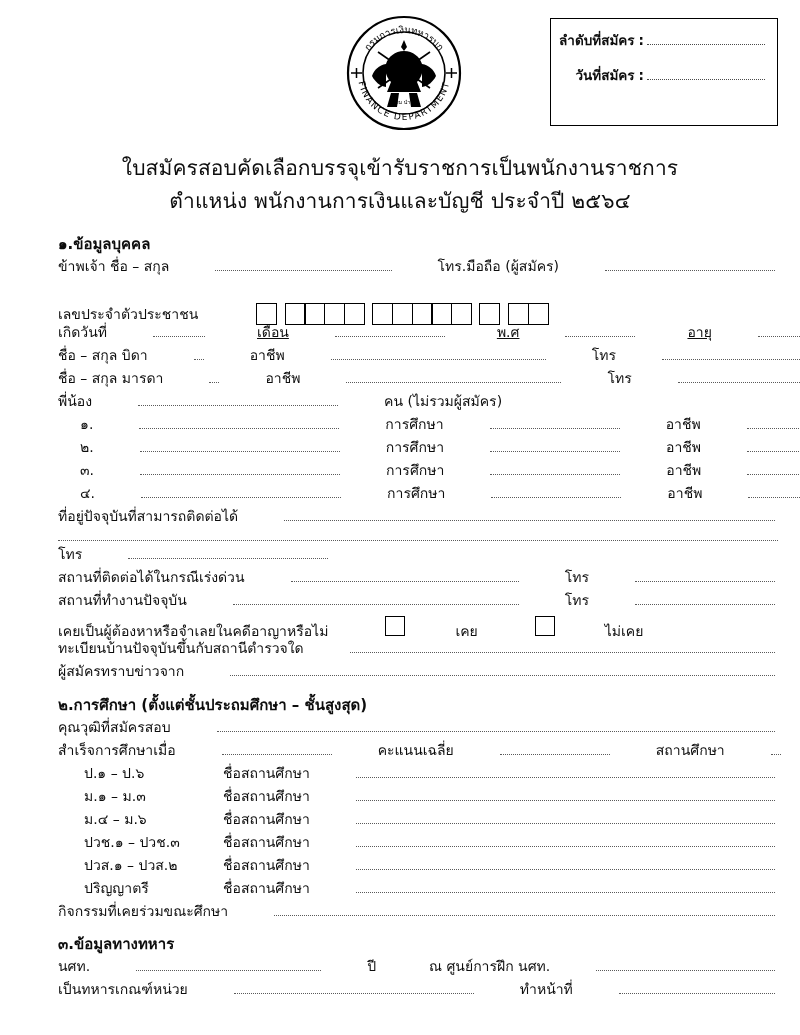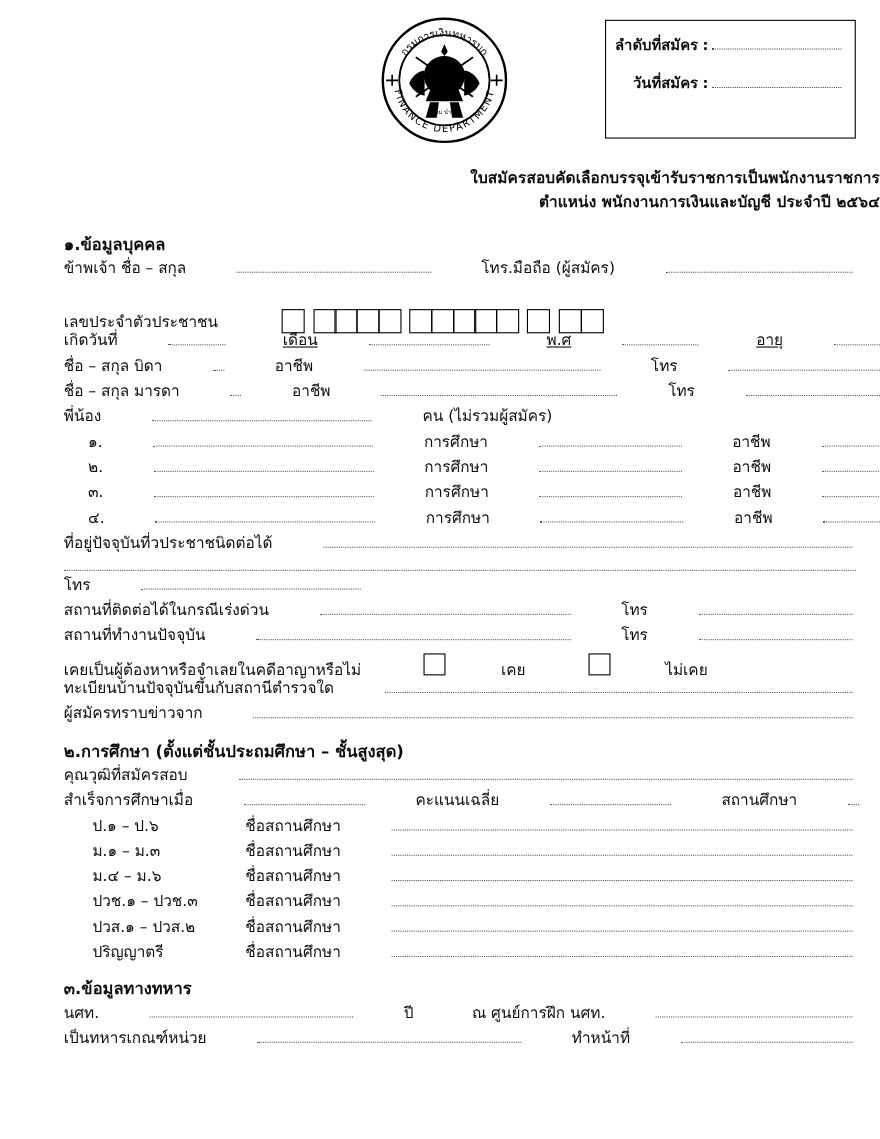--- a/index.html
+++ b/index.html
@@ -45,25 +45,24 @@
   .regrow .colon { margin: 0 3px 0 2px; }
   .regfill {
     width: 118px;
     border-bottom: 1.6px dotted #4a4a4a;
     height: 10px;
   }
 
   
   .title-block { text-align: center; margin-top: 12px; }
   .title-line {
-    font-size: 14px;
-    font-weight: bold;
+    font-size: 21px;
+    font-weight: normal;
     line-height: 1.55;
     letter-spacing: 0.1px;
-    text-align: right;
   }
 
   
   .body { padding: 8px 22px 0 58px; }
 
   .section-head {
     font-size: 15px;
     font-weight: bold;
     margin: 7px 0 3px 0;
   }
@@ -329,21 +328,21 @@
       <span class="dots w200"></span>
       <span class="lbl">การศึกษา</span>
       <span class="dots w130"></span>
       <span class="lbl">อาชีพ</span>
       <span class="dots w150"></span>
       <span class="lbl">โทร</span>
       <span class="dots grow"></span>
     </div>
 
     <div class="row">
-      <span class="lbl">ที่อยู่ปัจจุบันที่วประชาชนิดต่อได้</span>
+      <span class="lbl">ที่อยู่ปัจจุบันที่สามารถติดต่อได้</span>
       <span class="dots grow"></span>
     </div>
 
     <div class="fullline"></div>
 
     <div class="row">
       <span class="lbl">โทร</span>
       <span class="dots w200"></span>
     </div>
 
@@ -419,20 +418,24 @@
       <span class="lbl edu-label">ปวส.๑ – ปวส.๒</span>
       <span class="lbl edu-sub">ชื่อสถานศึกษา</span>
       <span class="dots grow"></span>
     </div>
     <div class="row indent2">
       <span class="lbl edu-label">ปริญญาตรี</span>
       <span class="lbl edu-sub">ชื่อสถานศึกษา</span>
       <span class="dots grow"></span>
     </div>
 
+    <div class="row">
+      <span class="lbl">กิจกรรมที่เคยร่วมขณะศึกษา</span>
+      <span class="dots grow"></span>
+    </div>
 
     <div class="section-head s3">๓.ข้อมูลทางทหาร</div>
 
     <div class="row">
       <span class="lbl">นศท.</span>
       <span class="dots w185"></span>
       <span class="lbl">ปี</span>
       <span class="lbl ml2">ณ ศูนย์การฝึก นศท.</span>
       <span class="dots grow"></span>
     </div>

